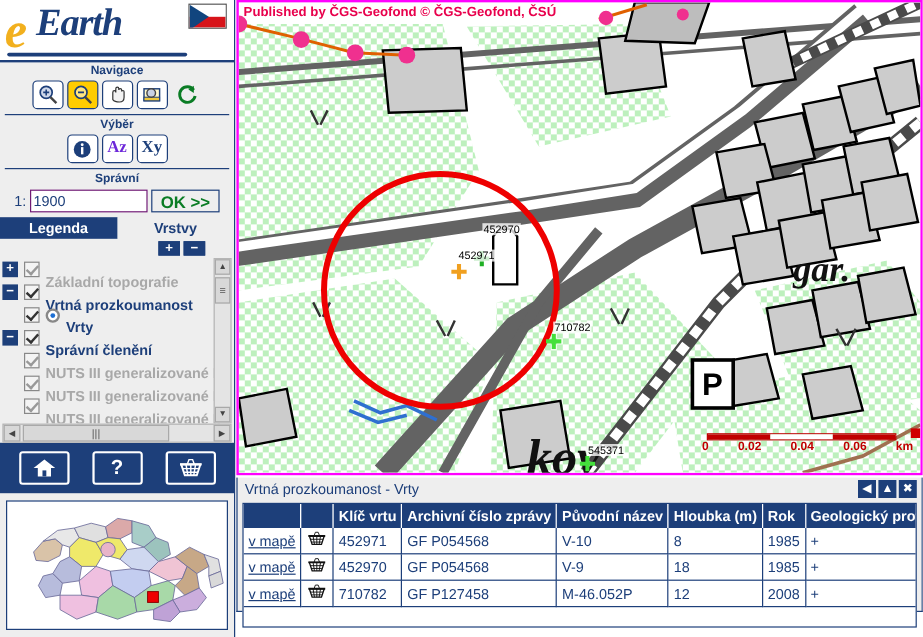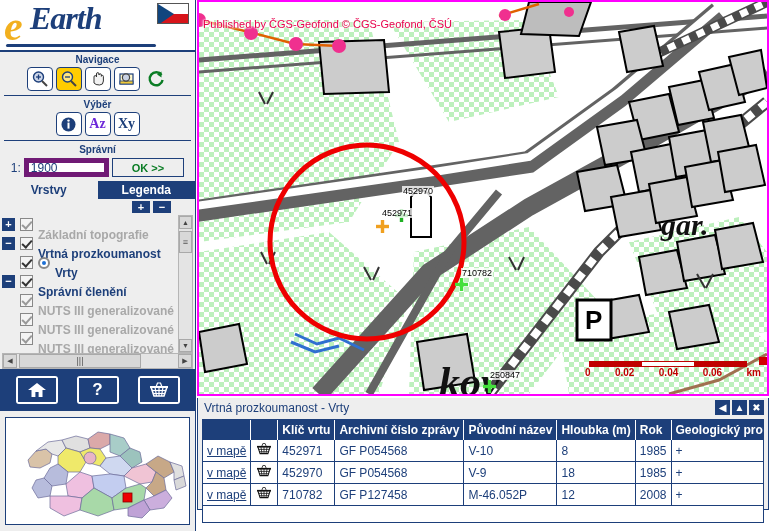--- a/index.html
+++ b/index.html
@@ -90,36 +90,36 @@
   .tbtn.flat { border: none; background: transparent; }
   .divider-h { height: 1px; background: #1d3f7a; margin: 1px 4px; }
 
   
   #scale-row {
     display: flex; align-items: center; justify-content: center;
     gap: 3px; padding: 2px 0 4px 0;
   }
   #scale-prefix { color: #1d3f7a; font-size: 12px; }
   #scale-input {
-    width: 85px; height: 19px;
-    border: 5px solid #701a75;
+    width: 98px; height: 19px;
+    border: 1px solid #701a75;
     background: #ffffff;
     color: #1d3f7a;
     font-family: "Liberation Sans", sans-serif;
     font-size: 12px;
     padding: 0 2px;
   }
   #scale-ok {
     height: 19px;
     border: 1px solid #1d3f7a;
     background: #eeeeee;
     color: #0a7c24;
     font-weight: bold;
-    font-size: 11px;
-    padding: 0 19px;
+    font-size: 14px;
+    padding: 0 7px;
     cursor: pointer;
   }
 
   
   #tabs { display: flex; height: 18px; }
   .tab {
     flex: 1; text-align: center;
     font-weight: bold; font-size: 12px;
     line-height: 18px;
     cursor: pointer;
@@ -288,23 +288,23 @@
   #map-area {
     position: absolute;
     left: 197px; top: 0;
     width: 572px; height: 396px;
     border: 2px solid #ff00ff;
     background: #ffffff;
     overflow: hidden;
   }
   #map-canvas { position: absolute; left: 0; top: 0; }
   #map-credit {
-    position: absolute; left: 4px; top: 16px;
+    position: absolute; left: 4px; top: 2px;
     color: #e8004c;
-    font-weight: normal;
+    font-weight: bold;
     font-size: 11px;
     text-shadow: 0 0 2px #fff, 1px 0 2px #fff, -1px 0 2px #fff;
     white-space: nowrap;
     z-index: 5;
   }
   .bh-label {
     position: absolute;
     font-size: 9px;
     color: #000;
     background: rgba(255,255,255,0.78);
@@ -479,22 +479,22 @@
     <div class="divider-h"></div>
 
     <div class="sect-title">Správní</div>
     <div id="scale-row">
       <span id="scale-prefix">1:</span>
       <input id="scale-input" type="text" value="1900" style="">
       <button id="scale-ok">OK &gt;&gt;</button>
     </div>
 
     <div id="tabs">
+      <div class="tab sel">Legenda</div>
       <div class="tab unsel">Vrstvy</div>
-      <div class="tab sel">Legenda</div>
     </div>
 
     <div id="pm-row">
       <div class="pmbtn">+</div>
       <div class="pmbtn">−</div>
     </div>
 
     <div id="tree-wrap">
       <div id="tree">
 
@@ -750,21 +750,21 @@
       </svg>
     </div>
     <div class="bh-label" style="left:262px; top:266px;">710782</div>
 
     <div class="bh-mark" style="left:284px; top:378px;">
       <svg width="13" height="13" viewBox="0 0 13 13">
         <line x1="6.5" y1="0" x2="6.5" y2="13" stroke="#44e03c" stroke-width="3.4"></line>
         <line x1="0" y1="6.5" x2="13" y2="6.5" stroke="#44e03c" stroke-width="3.4"></line>
       </svg>
     </div>
-    <div class="bh-label" style="left:290px; top:368px;">250847</div>
+    <div class="bh-label" style="left:290px; top:368px;">545371</div>
 
     <div id="map-credit">Published by ČGS-Geofond  © ČGS-Geofond, ČSÚ</div>
 
     <div id="scalebar">
       <div class="bar">
         <div class="seg s1"></div>
           <div class="seg s2"></div>
           <div class="seg s3"></div>
       </div>
       <div class="ticks">

